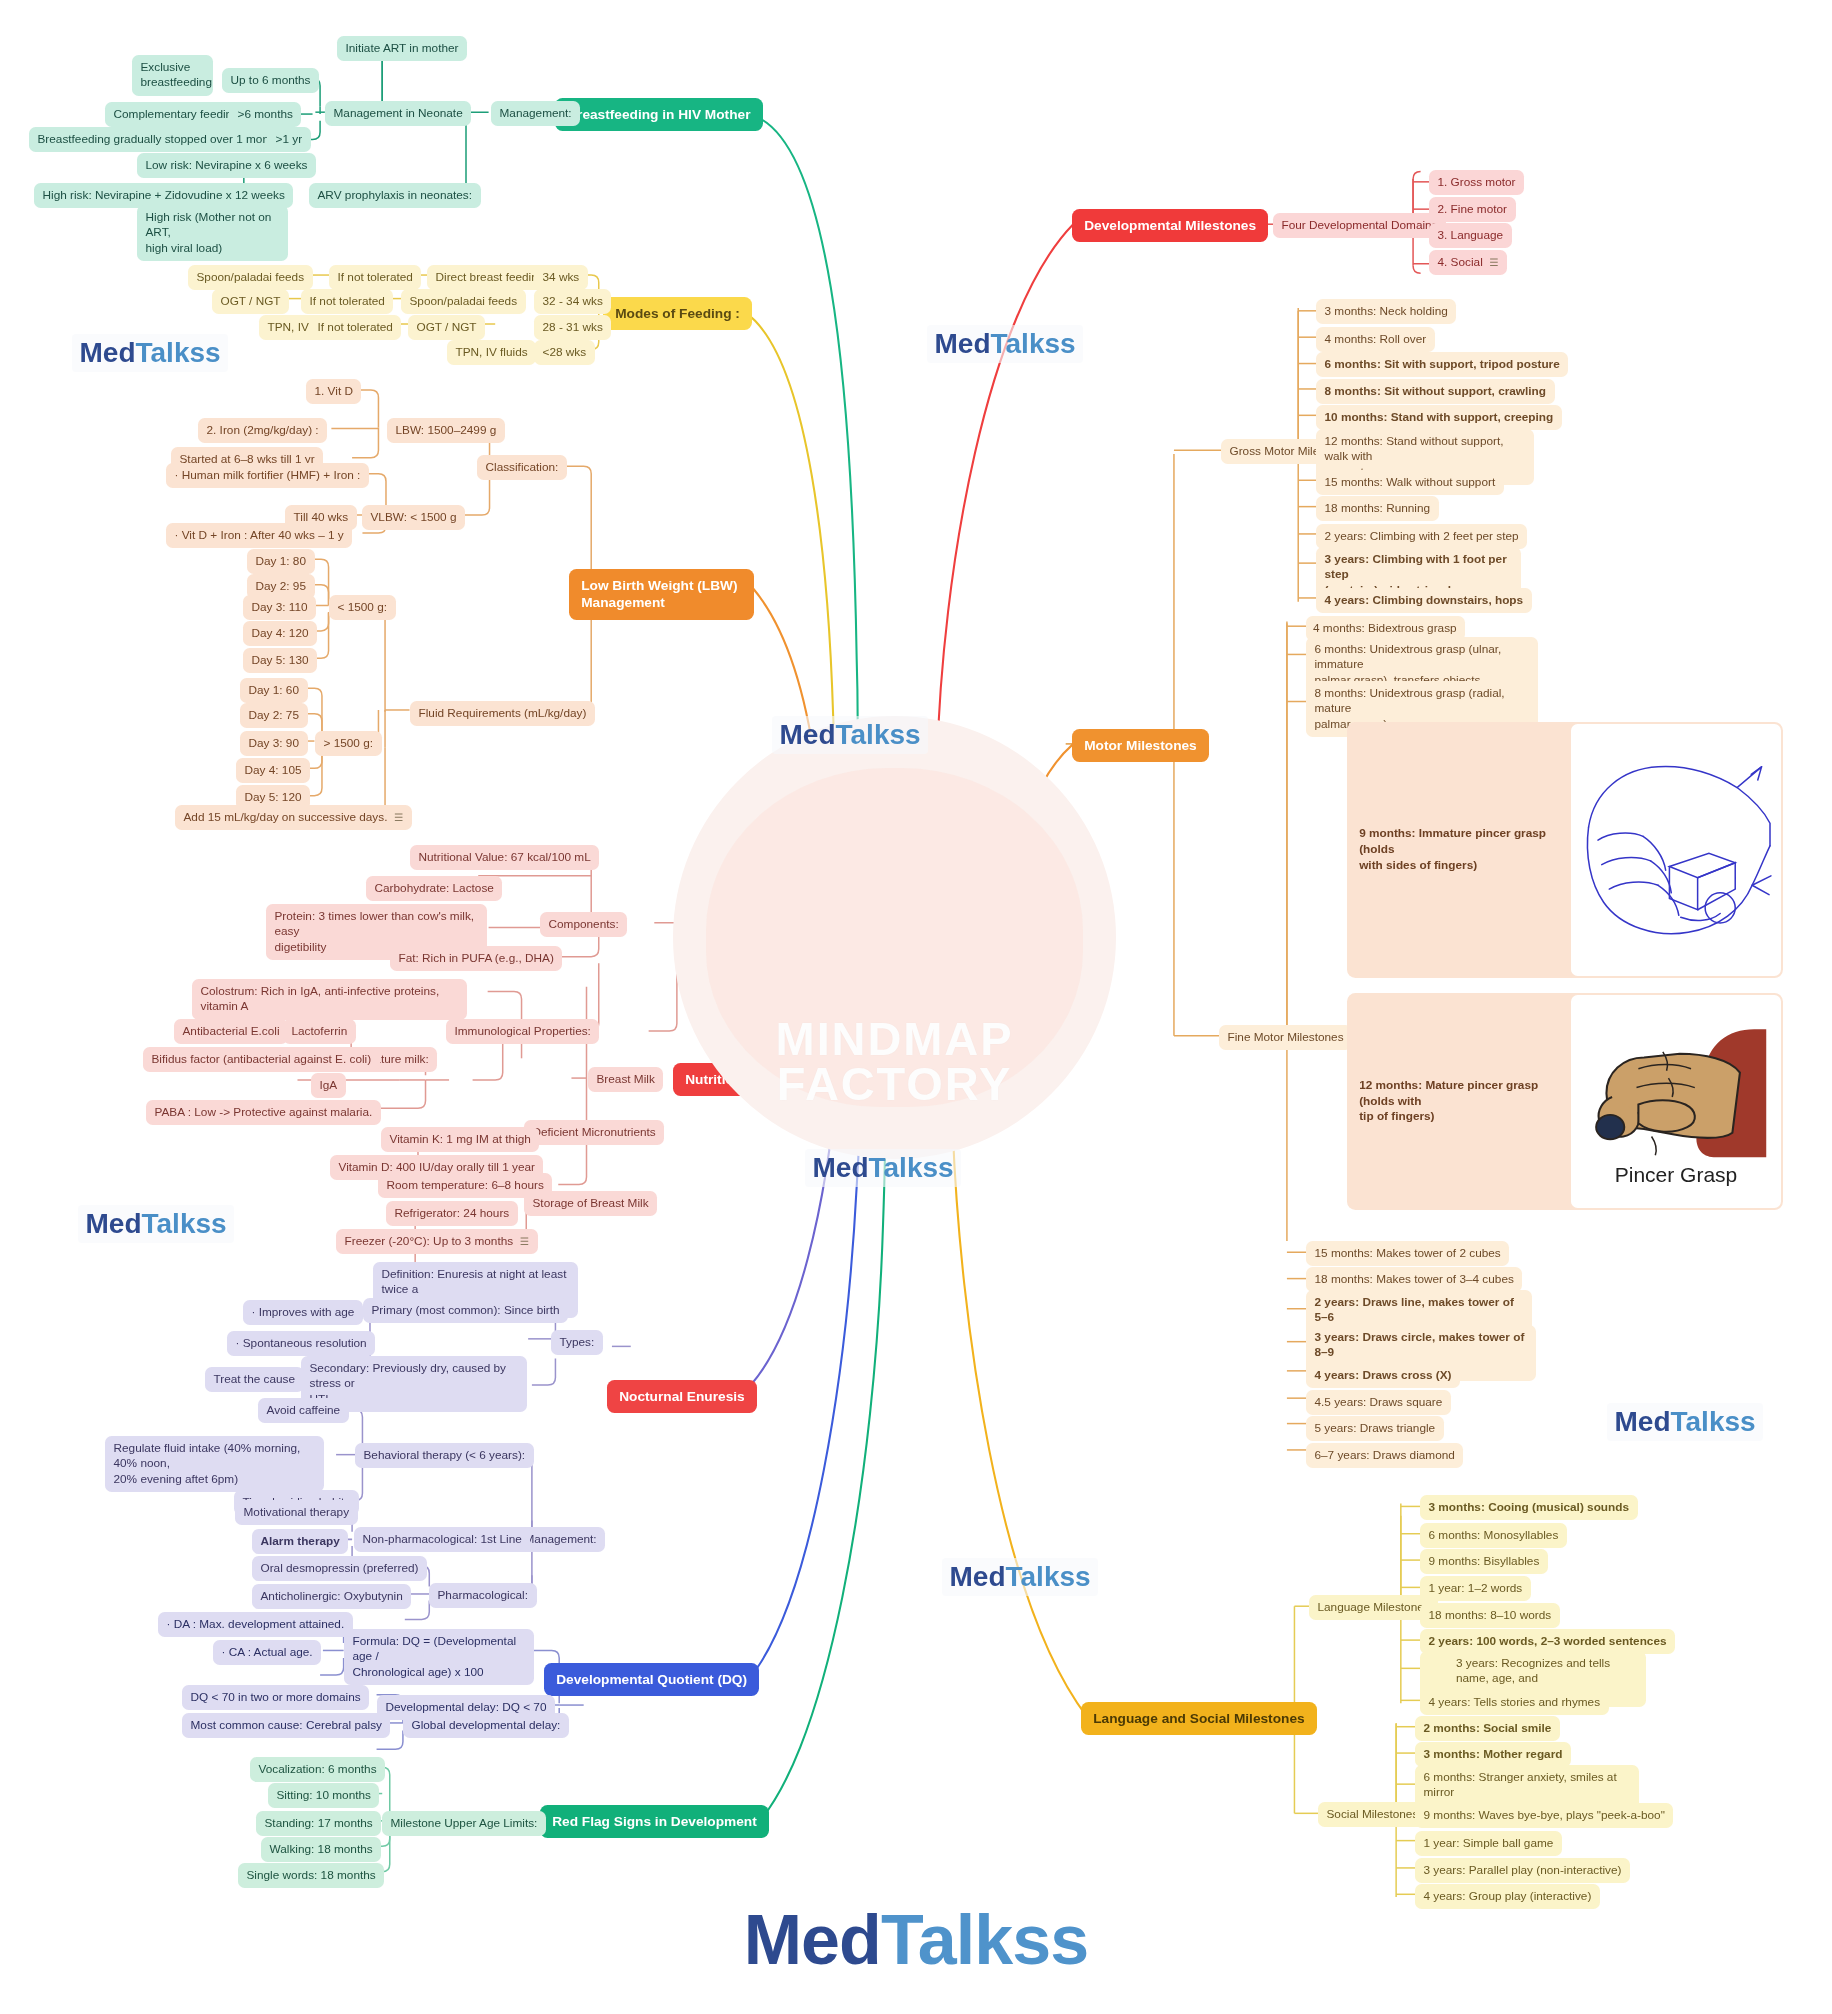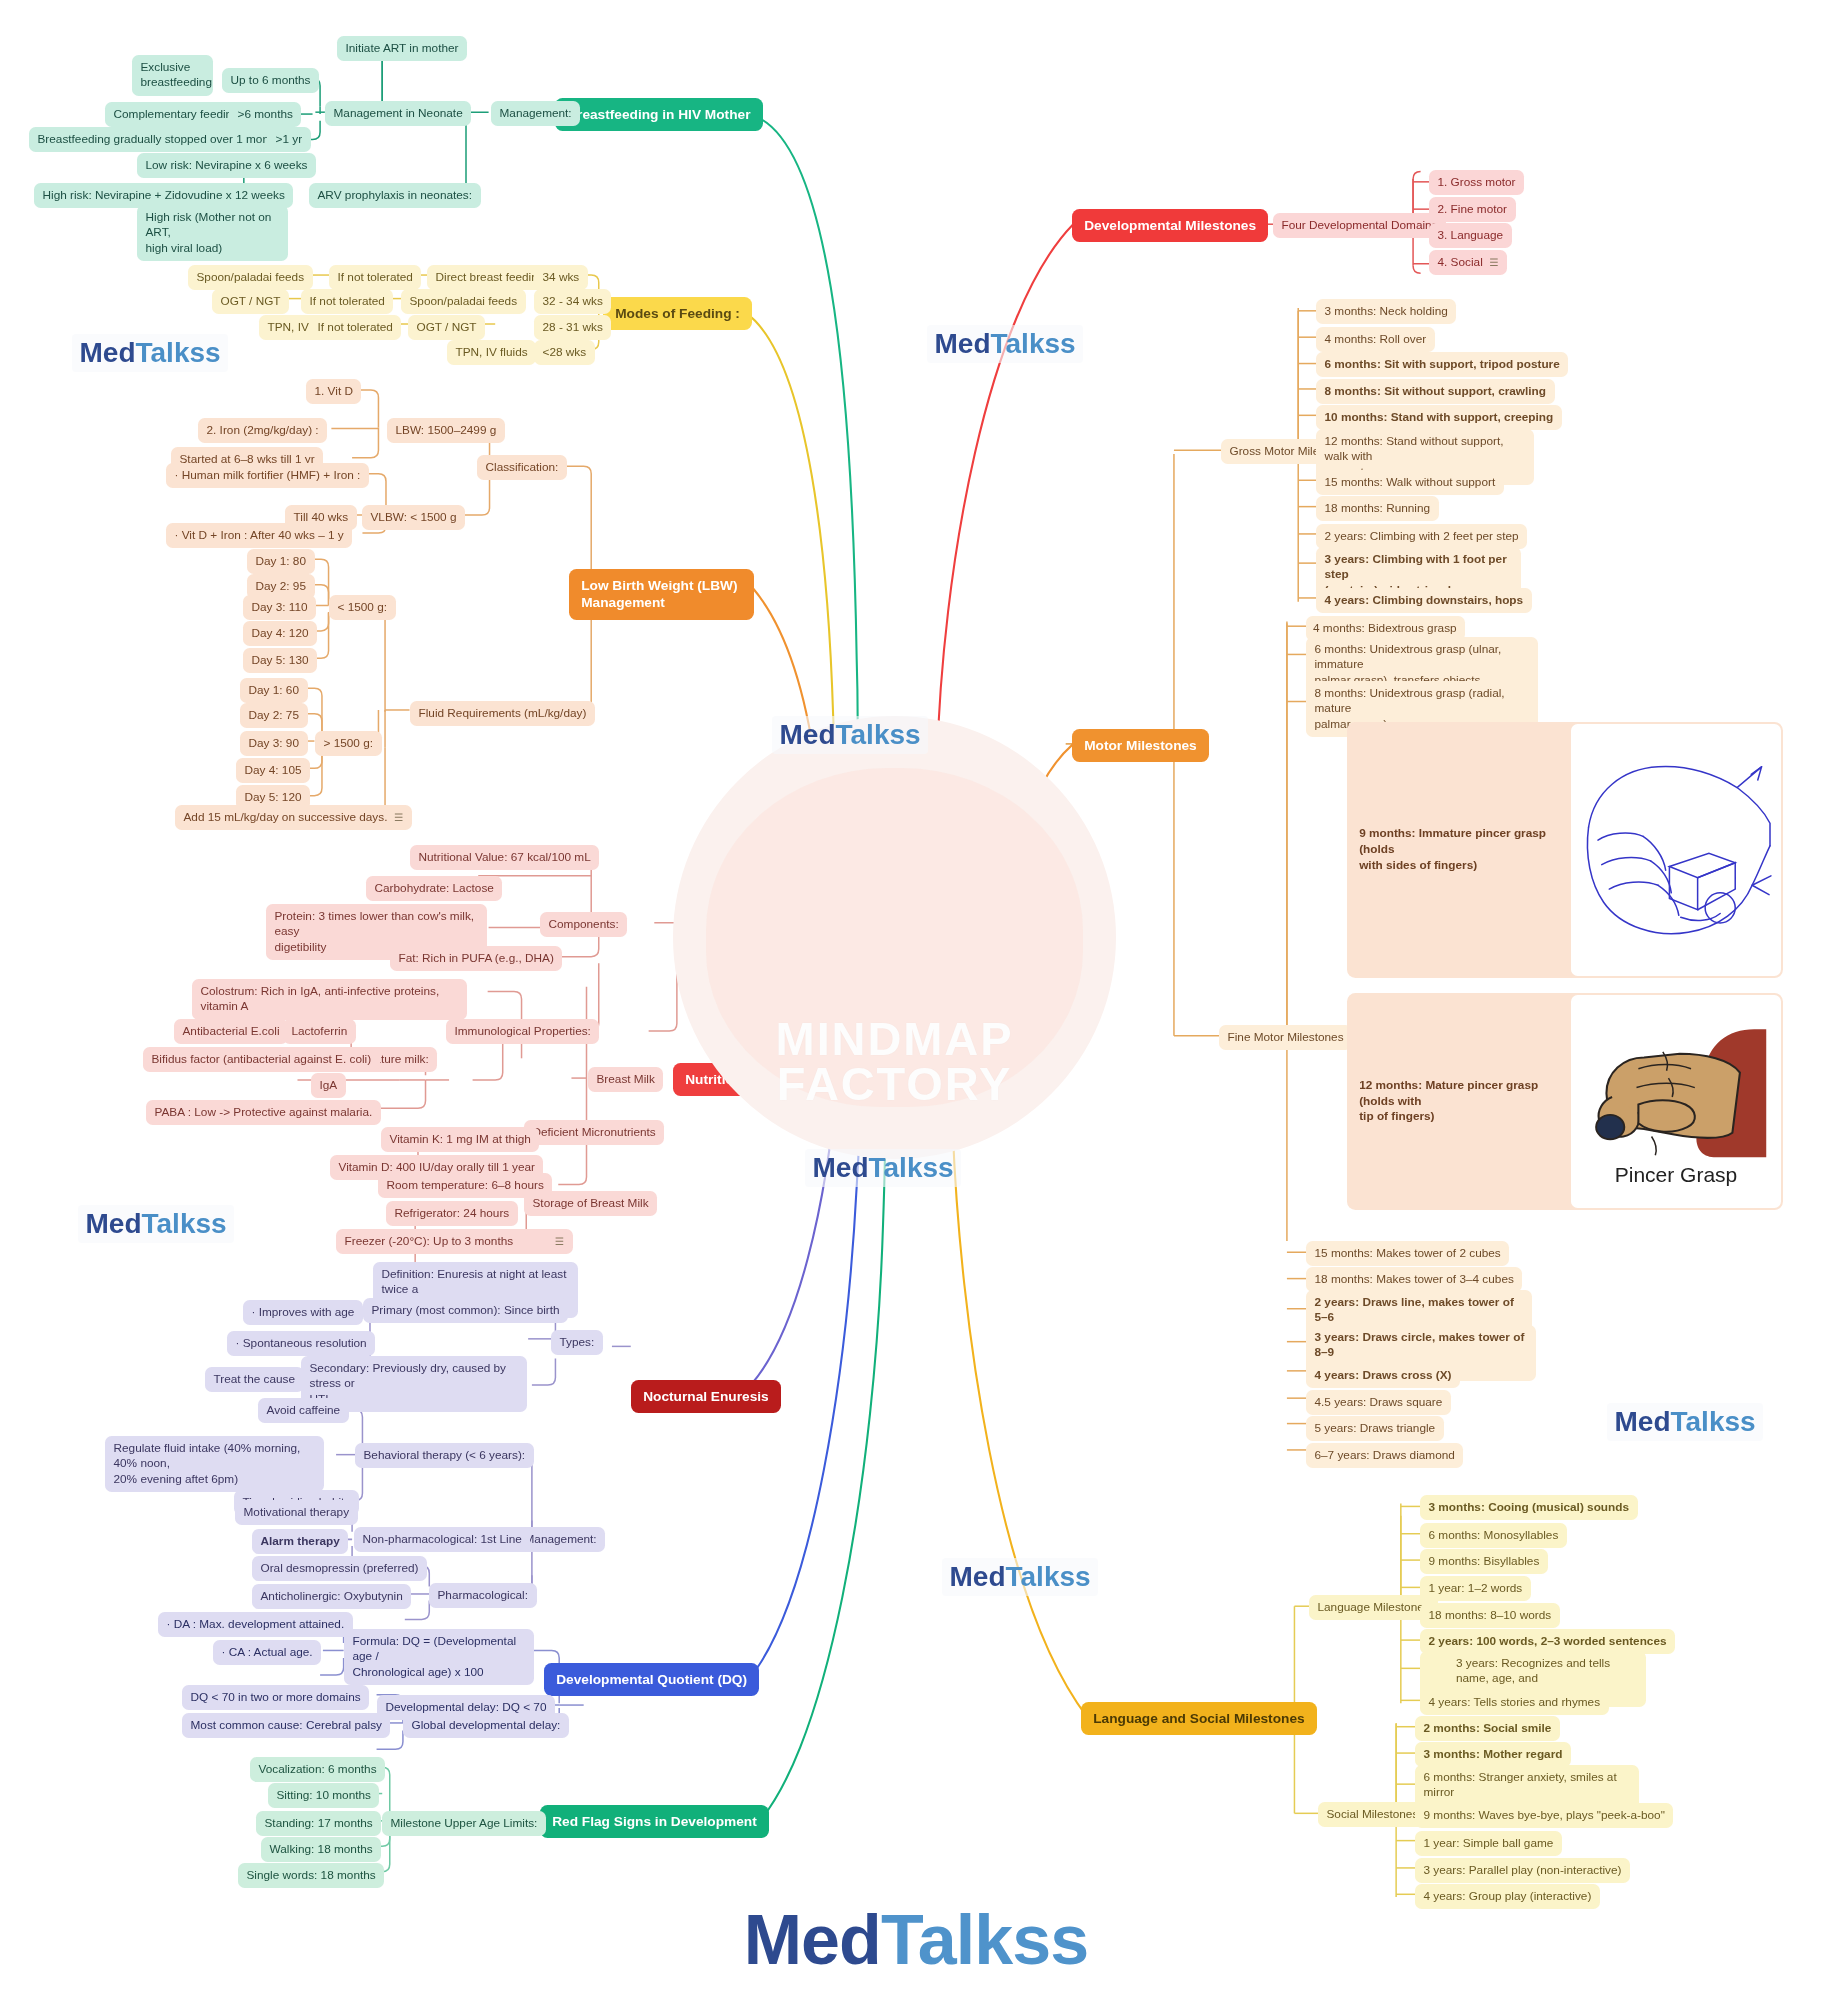--- a/index.html
+++ b/index.html
@@ -44,21 +44,21 @@
     position:absolute; border-radius:7.5px;
     padding:7.5px 12.2px; font-weight:bold; font-size:13.7px;
     color:#ffffff; display:flex; align-items:center;
     white-space:pre-line; line-height:1.3;
   }
   .topic.tc-green  { background:#17b583; }
   .topic.tc-yellow { background:#fbd94b; color:#5a4a12; }
   .topic.tc-orange { background:#f08b2c; }
   .topic.tc-red    { background:#f03a3a; }
   .topic.tc-redlite{ background:#ef3e3e; }
-  .topic.tc-purple { background:#b91c1c;margin-left:24px; }
+  .topic.tc-purple { background:#ef4444; }
   .topic.tc-blue   { background:#3b5bdb; }
   .topic.tc-emerald{ background:#11b07a; }
   .topic.tc-amber  { background:#f2b21c; color:#4b3a05; }
   .topic.tc-orange2{ background:#f0922f; }
 
   
   #center-node {
     position:absolute; left:777px; top:907px; width:247px; height:83px;
     background:#15162b; color:#fff; border-radius:10.4px;
     display:flex; align-items:center; justify-content:center;
@@ -500,21 +500,21 @@
   <div class="node t-pink" style="left:311px; top:1073px;">IgA</div>
   <div class="node t-pink" style="left:146px; top:1100px;">PABA : Low -&gt; Protective against malaria.</div>
 
   <div class="node t-pink" style="left:524px; top:1120px;">Deficient Micronutrients</div>
   <div class="node t-pink" style="left:381px; top:1127px;">Vitamin K: 1 mg IM at thigh</div>
   <div class="node t-pink" style="left:330px; top:1155px;">Vitamin D: 400 IU/day orally till 1 year</div>
 
   <div class="node t-pink" style="left:524px; top:1191px;">Storage of Breast Milk</div>
   <div class="node t-pink" style="left:378px; top:1173px;">Room temperature: 6–8 hours</div>
   <div class="node t-pink" style="left:386px; top:1201px;">Refrigerator: 24 hours</div>
-  <div class="node t-pink" style="left:336px; top:1229px;gap:35px;"><span>Freezer (-20°C): Up to 3 months</span><span class="lines-glyph">☰</span></div>
+  <div class="node t-pink" style="left:336px; top:1229px;"><span>Freezer (-20°C): Up to 3 months</span><span class="lines-glyph">☰</span></div>
 
   <div class="node t-purple" style="left:551px; top:1330px;">Types:</div>
   <div class="node t-purple" style="left:373px; top:1262px; width:205px;">Definition: Enuresis at night at least twice a
 month beyond 5 years of age</div>
   <div class="node t-purple" style="left:363px; top:1298px;">Primary (most common): Since birth</div>
   <div class="node t-purple" style="left:243px; top:1300px;">· Improves with age</div>
   <div class="node t-purple" style="left:227px; top:1331px;">· Spontaneous resolution</div>
   <div class="node t-purple" style="left:301px; top:1356px; width:226px;">Secondary: Previously dry, caused by stress or
 UTI</div>
   <div class="node t-purple" style="left:205px; top:1367px;">Treat the cause</div>

